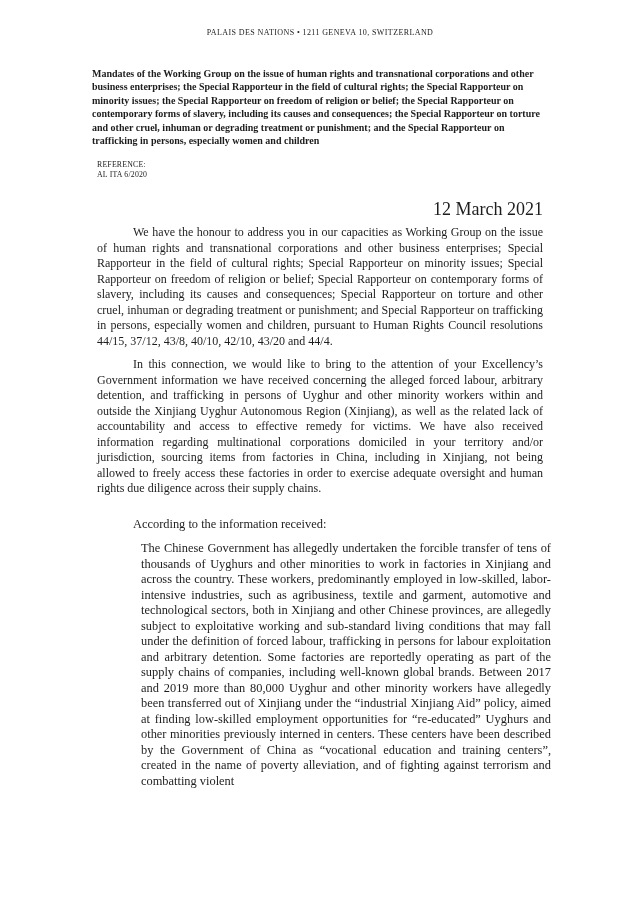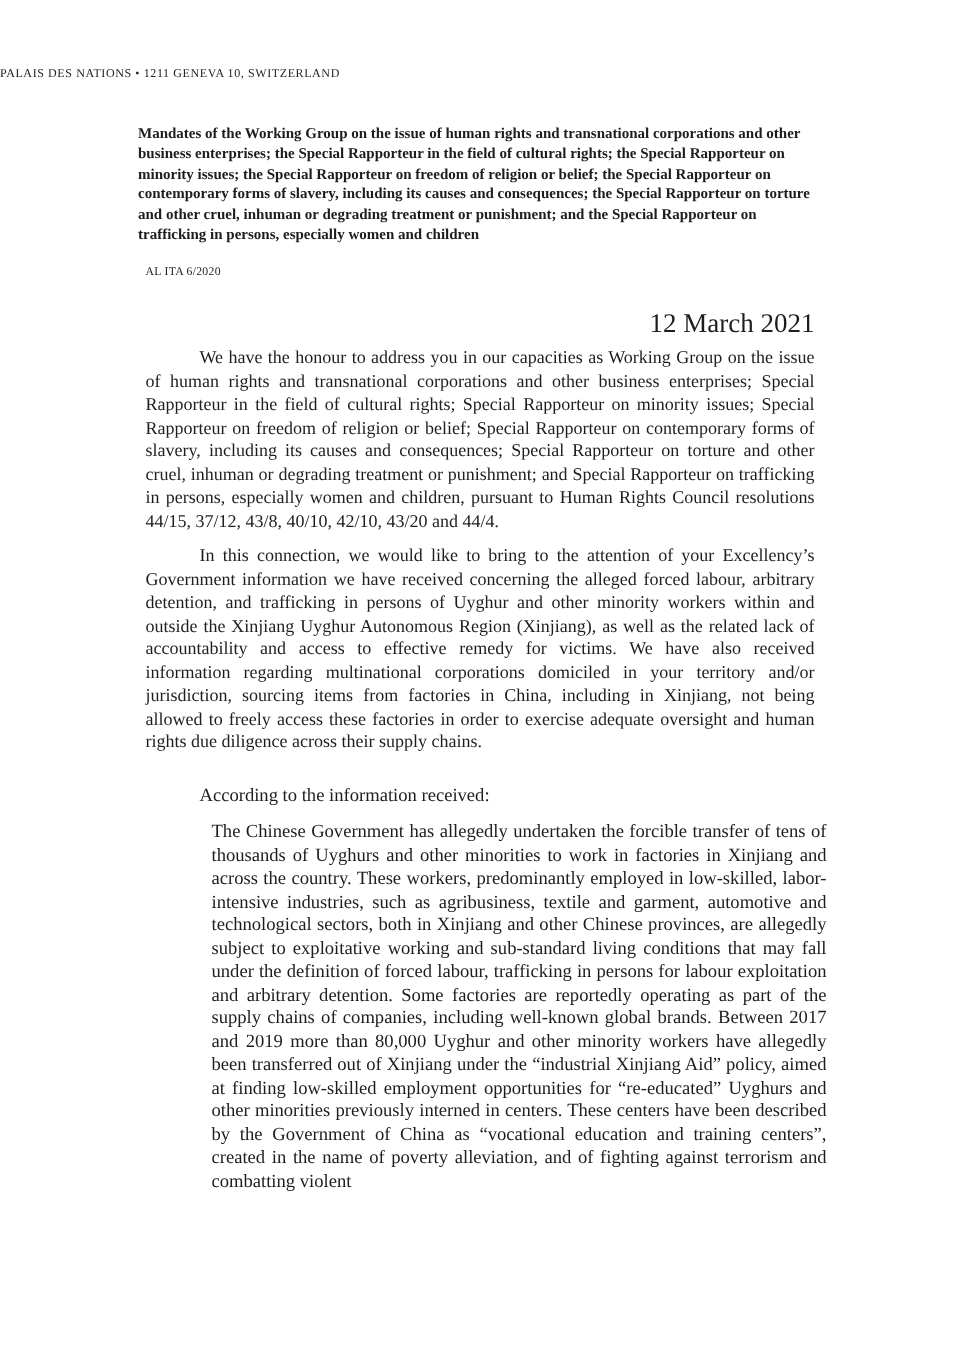--- a/index.html
+++ b/index.html
@@ -11,21 +11,22 @@
     position: relative;
     width: 640px;
     height: 905px;
     background: #ffffff;
     overflow: hidden;
     font-family: "Liberation Serif", serif;
     color: #1d1d1d;
     -webkit-font-smoothing: antialiased;
   }
   .letterhead {
-    padding-top: 44px;
+    padding-top: 28px;
+    text-align: center;
     font-size: 8px;
     letter-spacing: 0.4px;
     color: #222;
   }
   .content {
     margin: 0 auto;
     width: 446px;
   }
   .mandates {
     margin: 30px 0 0 0;
@@ -77,20 +78,21 @@
 </head>
 <body>
 
 <div class="page">
   <div class="letterhead">PALAIS DES NATIONS • 1211 GENEVA 10, SWITZERLAND</div>
 
   <div class="content">
     <p class="mandates">Mandates of the Working Group on the issue of human rights and transnational corporations and other business enterprises; the Special Rapporteur in the field of cultural rights; the Special Rapporteur on minority issues; the Special Rapporteur on freedom of religion or belief; the Special Rapporteur on contemporary forms of slavery, including its causes and consequences; the Special Rapporteur on torture and other cruel, inhuman or degrading treatment or punishment; and the Special Rapporteur on trafficking in persons, especially women and children</p>
 
     <div class="reference">
+      <div>REFERENCE:</div>
       <div>AL ITA 6/2020</div>
     </div>
 
     <div class="date-line">12 March 2021</div>
 
 
     <p class="body-para">We have the honour to address you in our capacities as Working Group on the issue of human rights and transnational corporations and other business enterprises; Special Rapporteur in the field of cultural rights; Special Rapporteur on minority issues; Special Rapporteur on freedom of religion or belief; Special Rapporteur on contemporary forms of slavery, including its causes and consequences; Special Rapporteur on torture and other cruel, inhuman or degrading treatment or punishment; and Special Rapporteur on trafficking in persons, especially women and children, pursuant to Human Rights Council resolutions 44/15, 37/12, 43/8, 40/10, 42/10, 43/20 and 44/4.</p>
 
     <p class="body-para">In this connection, we would like to bring to the attention of your Excellency’s Government information we have received concerning the alleged forced labour, arbitrary detention, and trafficking in persons of Uyghur and other minority workers within and outside the Xinjiang Uyghur Autonomous Region (Xinjiang), as well as the related lack of accountability and access to effective remedy for victims. We have also received information regarding multinational corporations domiciled in your territory and/or jurisdiction, sourcing items from factories in China, including in Xinjiang, not being allowed to freely access these factories in order to exercise adequate oversight and human rights due diligence across their supply chains.</p>
 

